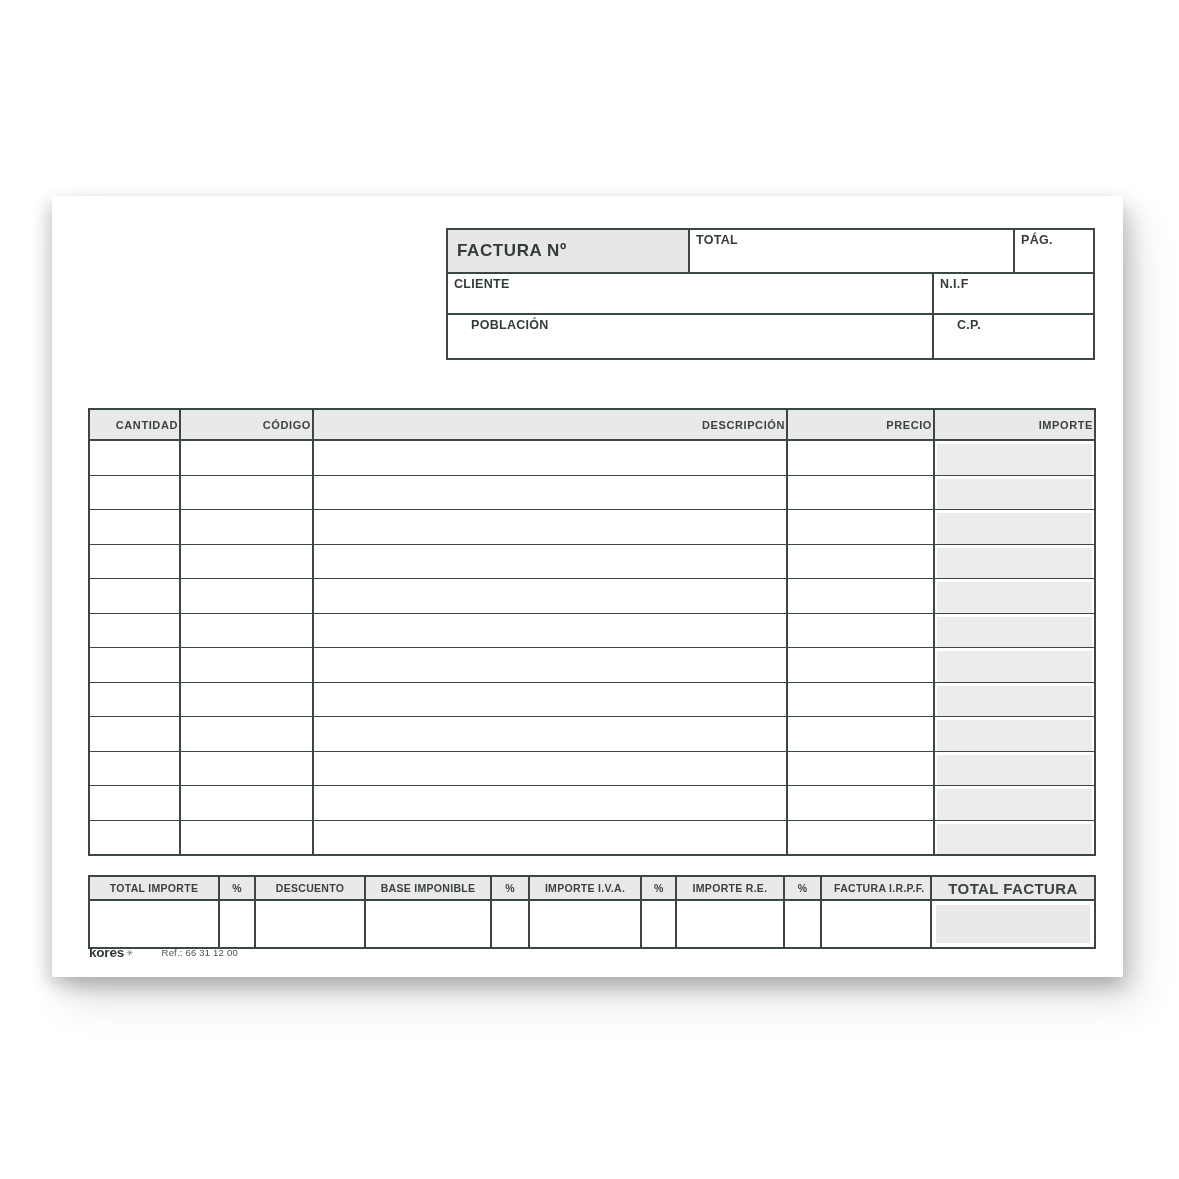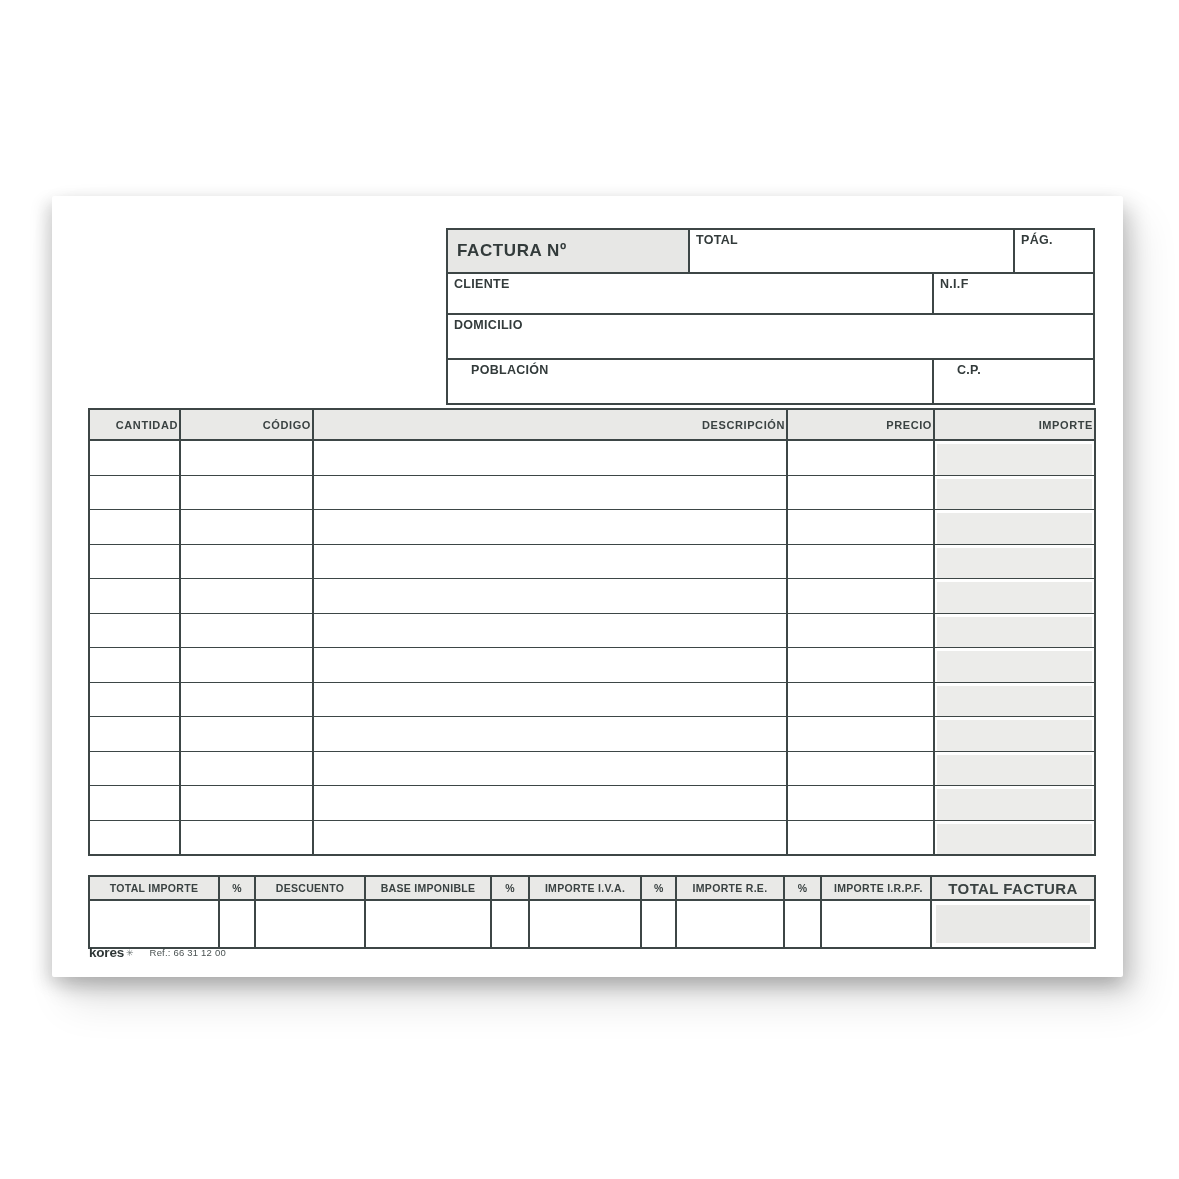--- a/index.html
+++ b/index.html
@@ -127,20 +127,21 @@
   .brand-mark{
     font-size:9px;
     color:#6c7474;
     margin-left:2px;
     margin-right:16px;
   }
   .ref-text{
     font-size:9.5px;
     color:#4a5252;
     letter-spacing:0.2px;
+    margin-left:12px;
   }
 </style>
 </head>
 <body>
 
 <div class="paper">
 
   <table class="header-block">
     <colgroup>
       <col style="width:242px">
@@ -159,25 +160,20 @@
       <td>
         <span>PÁG.</span>
       </td>
     </tr>
     <tr class="r2">
       <td colspan="2">
         <span>CLIENTE</span>
       </td>
       <td colspan="2">
         <span>N.I.F</span>
-      </td>
-    </tr>
-    <tr class="r3">
-      <td colspan="4">
-        <span>DOMICILIO</span>
       </td>
     </tr>
     <tr class="r4">
       <td colspan="2">
         <span>POBLACIÓN</span>
       </td>
       <td colspan="2">
         <span>C.P.</span>
       </td>
     </tr>
@@ -331,21 +327,21 @@
       <tr>
         <th>TOTAL IMPORTE</th>
         <th>%</th>
         <th>DESCUENTO</th>
         <th>BASE IMPONIBLE</th>
         <th>%</th>
         <th>IMPORTE I.V.A.</th>
         <th>%</th>
         <th>IMPORTE R.E.</th>
         <th>%</th>
-        <th>IMPORTE I.R.P.F.</th>
+        <th>FACTURA I.R.P.F.</th>
         <th class="total-factura">TOTAL FACTURA</th>
       </tr>
     </thead>
     <tbody>
       <tr>
         <td></td>
         <td></td>
         <td></td>
         <td></td>
         <td></td>

